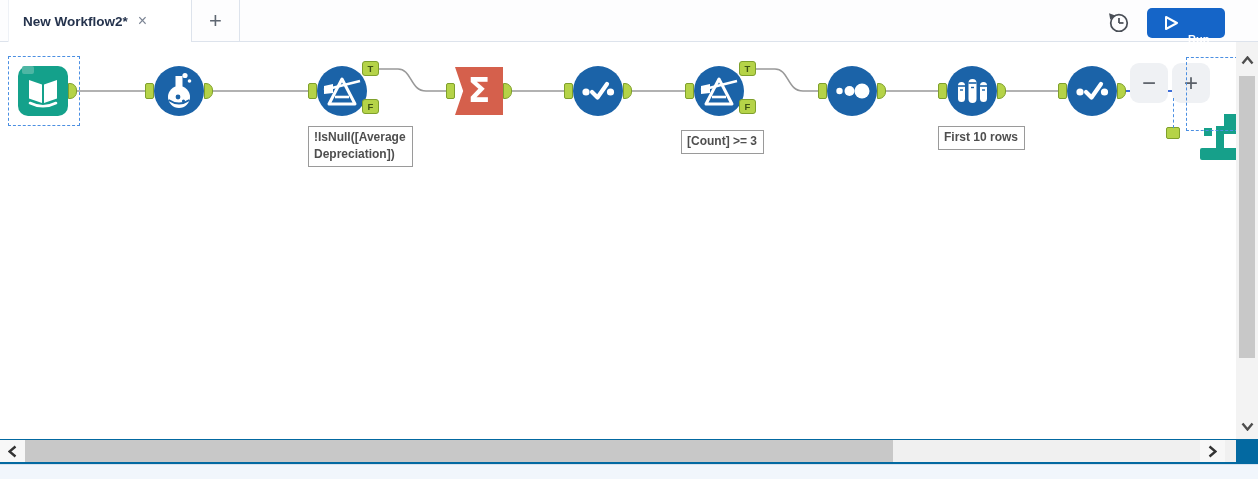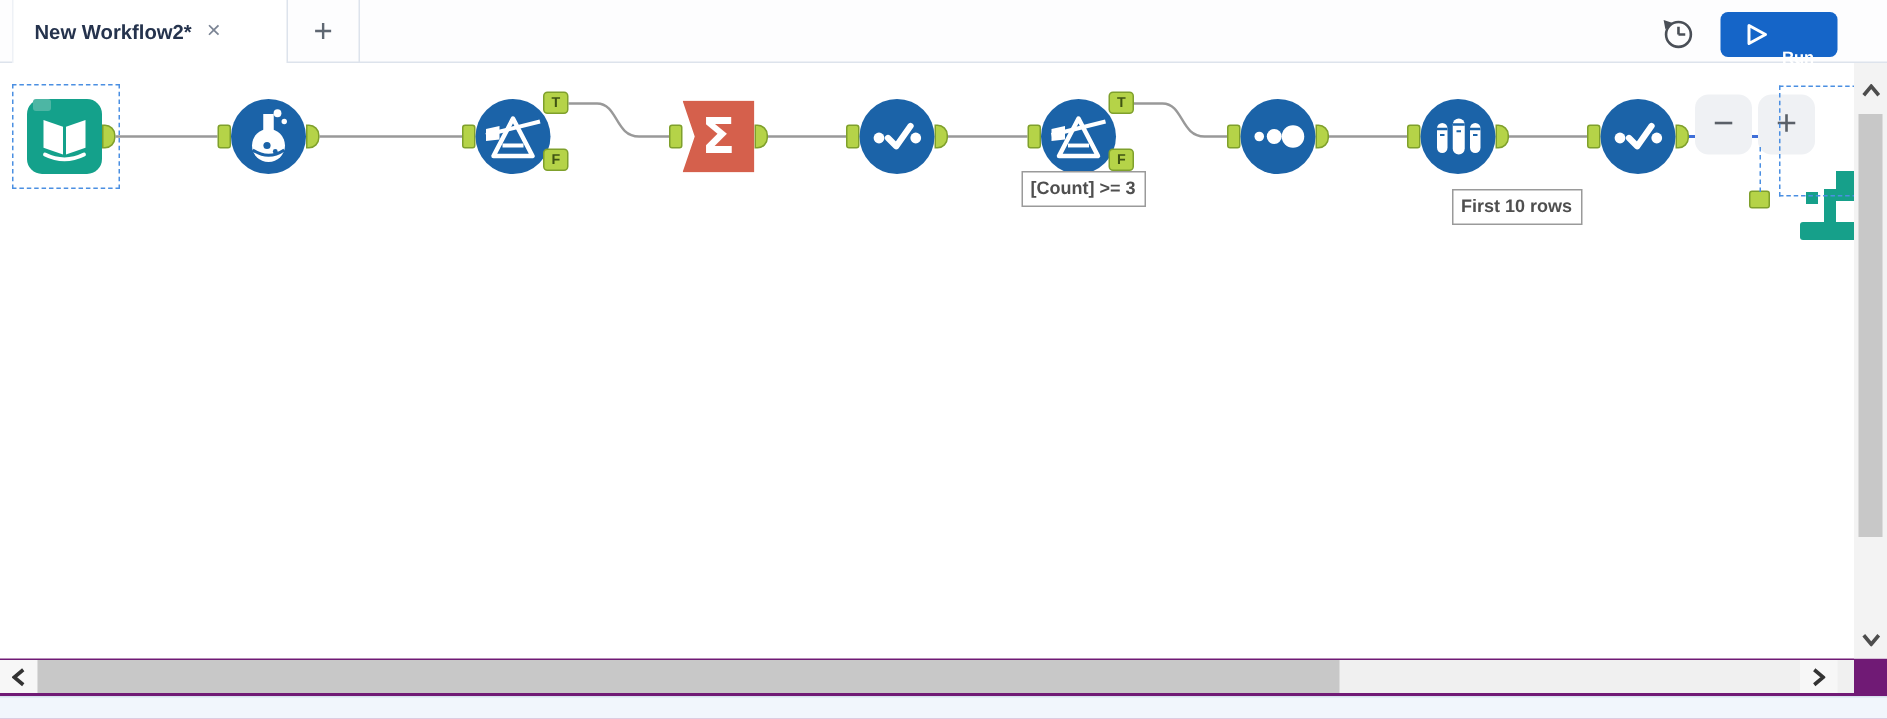--- a/index.html
+++ b/index.html
@@ -1,17 +1,17 @@
 <!DOCTYPE html>
 <html><head>
 <meta charset="utf-8">
 <style>
   html,body{margin:0;padding:0;background:#fff;}
   *{box-sizing:border-box;}
-  #app{position:relative;width:1258px;height:479px;background:#701a75;overflow:hidden;
+  #app{position:relative;width:1258px;height:479px;background:#0369a1;overflow:hidden;
        font-family:"Liberation Sans",sans-serif;}
 
   
   .tabbar{position:absolute;left:0;top:0;width:1258px;height:42px;background:#fdfdfe;
           border-bottom:1px solid #dde3ec;z-index:20;}
   .tab{position:absolute;left:8px;top:0;height:42px;width:184px;background:#fff;
        border-right:1px solid #dde3ec;border-left:1px solid #eef1f6;display:flex;align-items:center;
        padding:0 10px 0 14px;gap:10px;}
   .tab-label{font-size:13.5px;font-weight:700;color:#25334d;white-space:nowrap;}
   .tab-close{color:#7b8494;font-size:16px;line-height:1;cursor:pointer;}
@@ -150,20 +150,22 @@
           <line x1="18" y1="31" x2="32" y2="31" stroke="#fff" stroke-width="2.6"></line>
         </svg>
       </div>
     </div>
     <div class="tf" style="left:362px;top:19px;">
       <span>T</span>
       </div>
     <div class="tf" style="left:362px;top:57px;">
       <span>F</span>
       </div>
+    <div class="annotation" style="left:308px;top:84px;">!IsNull([Average
+Depreciation])</div>
 
     <div class="anchor in" style="left:446px;top:41px;"></div>
     <div class="tool" style="left:455px;top:25px;">
       <div class="sum-shape">
         <span class="sum-glyph">Σ</span>
       </div>
     </div>
     <div class="anchor out" style="left:503px;top:41px;"></div>
 
     <div class="anchor in" style="left:564px;top:41px;"></div>
@@ -188,21 +190,21 @@
           <line x1="18" y1="31" x2="32" y2="31" stroke="#fff" stroke-width="2.6"></line>
         </svg>
       </div>
     </div>
     <div class="tf" style="left:739px;top:19px;">
       <span>T</span>
       </div>
     <div class="tf" style="left:739px;top:57px;">
       <span>F</span>
       </div>
-    <div class="annotation" style="left:681px;top:72px;">[Count] &gt;= 3</div>
+    <div class="annotation" style="left:681px;top:88px;">[Count] &gt;= 3</div>
 
     <div class="anchor in" style="left:818px;top:41px;"></div>
     <div class="tool" style="left:827px;top:24px;">
       <div class="tool-circle">
         <svg width="50" height="50" viewBox="0 0 50 50">
           <circle cx="12.5" cy="25" r="3.2" fill="#fff"></circle>
           <circle cx="22.5" cy="25" r="5" fill="#fff"></circle>
           <circle cx="35" cy="25" r="7.5" fill="#fff"></circle>
         </svg>
       </div>
@@ -219,21 +221,21 @@
           <line x1="11" y1="20" x2="18" y2="20" stroke="#1b63a8" stroke-width="1.6"></line>
           <line x1="21.5" y1="17" x2="29.5" y2="17" stroke="#1b63a8" stroke-width="1.6"></line>
           <line x1="33" y1="20" x2="40" y2="20" stroke="#1b63a8" stroke-width="1.6"></line>
           <line x1="13" y1="24" x2="16" y2="24" stroke="#1b63a8" stroke-width="1.4"></line>
           <line x1="24" y1="21.5" x2="27" y2="21.5" stroke="#1b63a8" stroke-width="1.4"></line>
           <line x1="35" y1="24" x2="38" y2="24" stroke="#1b63a8" stroke-width="1.4"></line>
         </svg>
       </div>
     </div>
     <div class="anchor out" style="left:997px;top:41px;"></div>
-    <div class="annotation" style="left:938px;top:84px;margin-left:30px;">First 10 rows</div>
+    <div class="annotation" style="left:938px;top:84px;">First 10 rows</div>
 
     <div class="anchor in" style="left:1058px;top:41px;"></div>
     <div class="tool" style="left:1067px;top:24px;">
       <div class="tool-circle">
         <svg width="50" height="50" viewBox="0 0 50 50">
           <circle cx="13" cy="26" r="3.6" fill="#fff"></circle>
           <polyline points="19,26 24.5,31.5 34,18" fill="none" stroke="#fff" stroke-width="4.2" stroke-linecap="round" stroke-linejoin="round"></polyline>
           <circle cx="37.5" cy="26" r="3.6" fill="#fff"></circle>
         </svg>
       </div>

